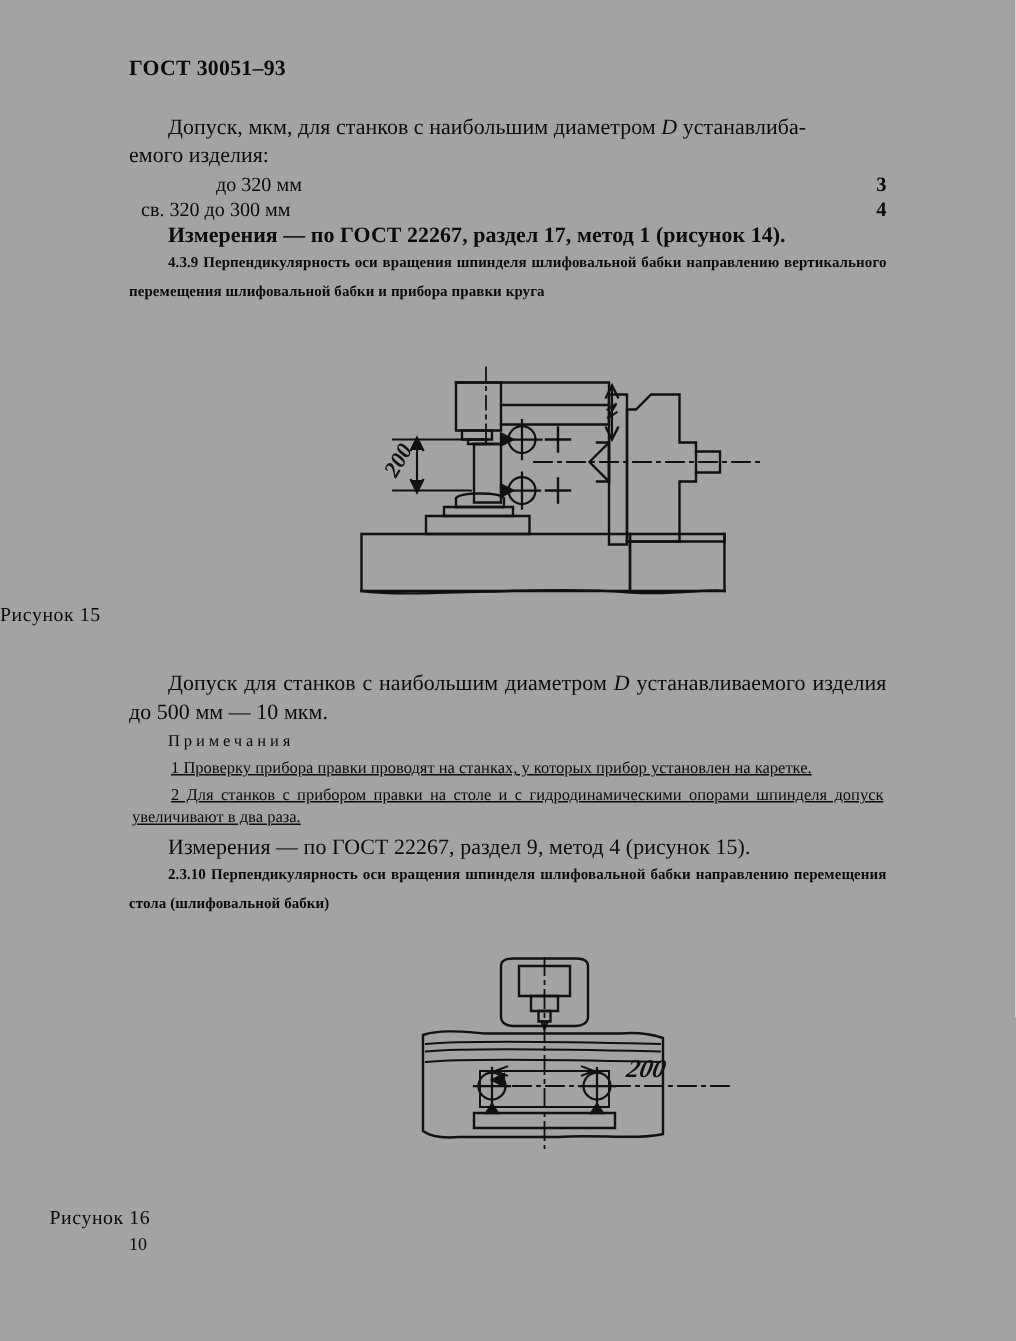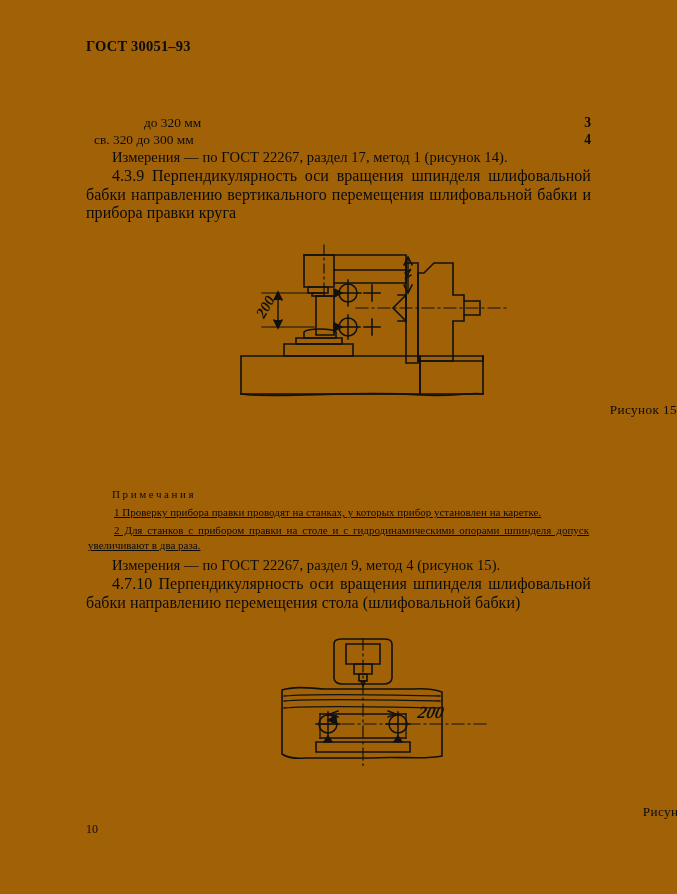--- a/index.html
+++ b/index.html
@@ -12,21 +12,21 @@
     height: 894px;
     position: relative;
     font-family: "Liberation Serif", "DejaVu Serif", serif;
     color: #0b0b0b;
     overflow: hidden;
   }
 
   .page {
     position: absolute;
     inset: 0;
-    background: #a16207;
+    background: #a3a3a3;
   }
 
   
   .running-head {
     position: absolute;
     left: 86px;
     top: 38px;
     font-size: 14.5px;
     font-weight: bold;
     letter-spacing: 0.2px;
@@ -88,23 +88,23 @@
     flex: 0 0 auto;
     font-weight: bold;
     font-size: 13.6px;
   }
   .row-a { padding-left: 58px; gap: 28px; }
   .row-b { padding-left: 8px; }
 
   
   p.heading {
     margin: 0;
-    font-size: 16px;
+    font-size: 10px;
     line-height: 18.6px;
-    font-weight: normal;
+    font-weight: bold;
     text-align: justify;
     text-align-last: left;
     text-indent: 26px;
     letter-spacing: 0.05px;
   }
 
   
   .notes-title {
     margin: 0;
     font-size: 11px;
@@ -119,21 +119,21 @@
     text-align: justify;
     text-align-last: left;
     text-indent: 26px;
     text-decoration: underline;
   }
 
   
   .caption {
     position: absolute;
     width: 100%;
-    text-align: right;
+    text-align: left;
     font-size: 13.2px;
     letter-spacing: 0.4px;
   }
 
   
   .folio {
     position: absolute;
     left: 86px;
     top: 822px;
     font-size: 12px;
@@ -151,37 +151,40 @@
     font-weight: bold;
   }
 </style>
 </head>
 <body>
 
 <div class="page">
 
   <div class="running-head">ГОСТ 30051–93</div>
 
+  <div class="col" style="top:76px;">
+    <p class="body-text indent"><span>Допуск, мкм, для станков с наибольшим диаметром </span><span class="ital">D</span><span> устанавлиба-</span><br><span>емого изделия:</span></p>
+  </div>
 
   <div class="col" style="top:114px;">
     <ul class="tol-list">
       <li class="tol-row row-a">
         <span class="label">до 320 мм</span>
         <span class="leader"></span>
         <span class="val">3</span>
       </li>
       <li class="tol-row row-b">
         <span class="label">св. 320  до 300 мм</span>
         <span class="leader"></span>
         <span class="val">4</span>
       </li>
     </ul>
   </div>
 
-  <div class="col" style="top:148px;">
+  <div class="col" style="top:148px;font-weight:bold;">
     <p class="body-text indent">Измерения — по ГОСТ 22267, раздел 17, метод 1 (рисунок 14).</p>
   </div>
 
   <div class="col" style="top:167px;">
     <p class="heading"><span>4.3.9</span> <span>Перпендикулярность оси вращения шпинделя шлифовальной бабки направлению вертикального перемещения шлифовальной бабки и прибора правки круга</span></p>
   </div>
 
   <div class="figure" style="left:238px; top:243px;">
     <svg width="275" height="160" viewBox="0 0 275 160" fill="none" stroke="#111" stroke-width="1.6" stroke-linecap="square" stroke-linejoin="miter">
 
@@ -244,33 +247,36 @@
       <path d="M24 84 L76 84" stroke-width="1.2"></path>
       <path d="M40 50 L40 84" stroke-width="1.4"></path>
       <path d="M36 57 L40 49 L44 57" fill="#111"></path>
       <path d="M36 77 L40 85 L44 77" fill="#111"></path>
       <text class="dim-label" x="26" y="76" font-size="15" fill="#111" stroke="none" transform="rotate(-60 26 76)">200</text>
     </svg>
   </div>
 
   <div class="caption" style="top:402px;">Рисунок 15</div>
 
+  <div class="col" style="top:447px;">
+    <p class="body-text indent"><span>Допуск для станков с наибольшим диаметром </span><span class="ital">D</span><span> устанавливаемого изделия до 500 мм — 10 мкм.</span></p>
+  </div>
 
   <div class="col" style="top:486px;">
     <p class="notes-title">Примечания</p>
     <p class="note" style="margin-top:3px;">1 Проверку прибора правки проводят на станках, у которых прибор установлен на каретке.</p>
     <p class="note" style="margin-top:2px;">2 Для станков с прибором правки на столе и с гидродинамическими опорами шпинделя допуск увеличивают в два раза.</p>
   </div>
 
   <div class="col" style="top:556px;">
     <p class="body-text indent">Измерения — по ГОСТ 22267, раздел 9, метод 4 (рисунок 15).</p>
   </div>
 
   <div class="col" style="top:575px;">
-    <p class="heading"><span>4.7.10</span> <span>Перпендикулярность оси вращения шпинделя шлифовальной бабки направлению перемещения стола (шлифовальной бабки)</span></p>
+    <p class="heading"><span>2.3.10</span> <span>Перпендикулярность оси вращения шпинделя шлифовальной бабки направлению перемещения стола (шлифовальной бабки)</span></p>
   </div>
 
   <div class="figure" style="left:276px; top:638px;">
     <svg width="215" height="128" viewBox="0 0 215 128" fill="none" stroke="#111" stroke-width="1.6" stroke-linecap="square" stroke-linejoin="miter">
 
       <path d="M58 6 C 58 2, 62 1, 66 1 L108 1 C 112 1, 116 2, 116 6 L116 40 C 116 44, 112 46, 108 46 L66 46 C 62 46, 58 44, 58 40 Z"></path>
       <path d="M70 6 L104 6 L104 26 L70 26 Z"></path>
       <path d="M78 26 L96 26 L96 36 L78 36 Z"></path>
       <path d="M83 36 L91 36 L91 43 L83 43 Z"></path>
       <path d="M85 43 L89 43 L87 48 Z"></path>

